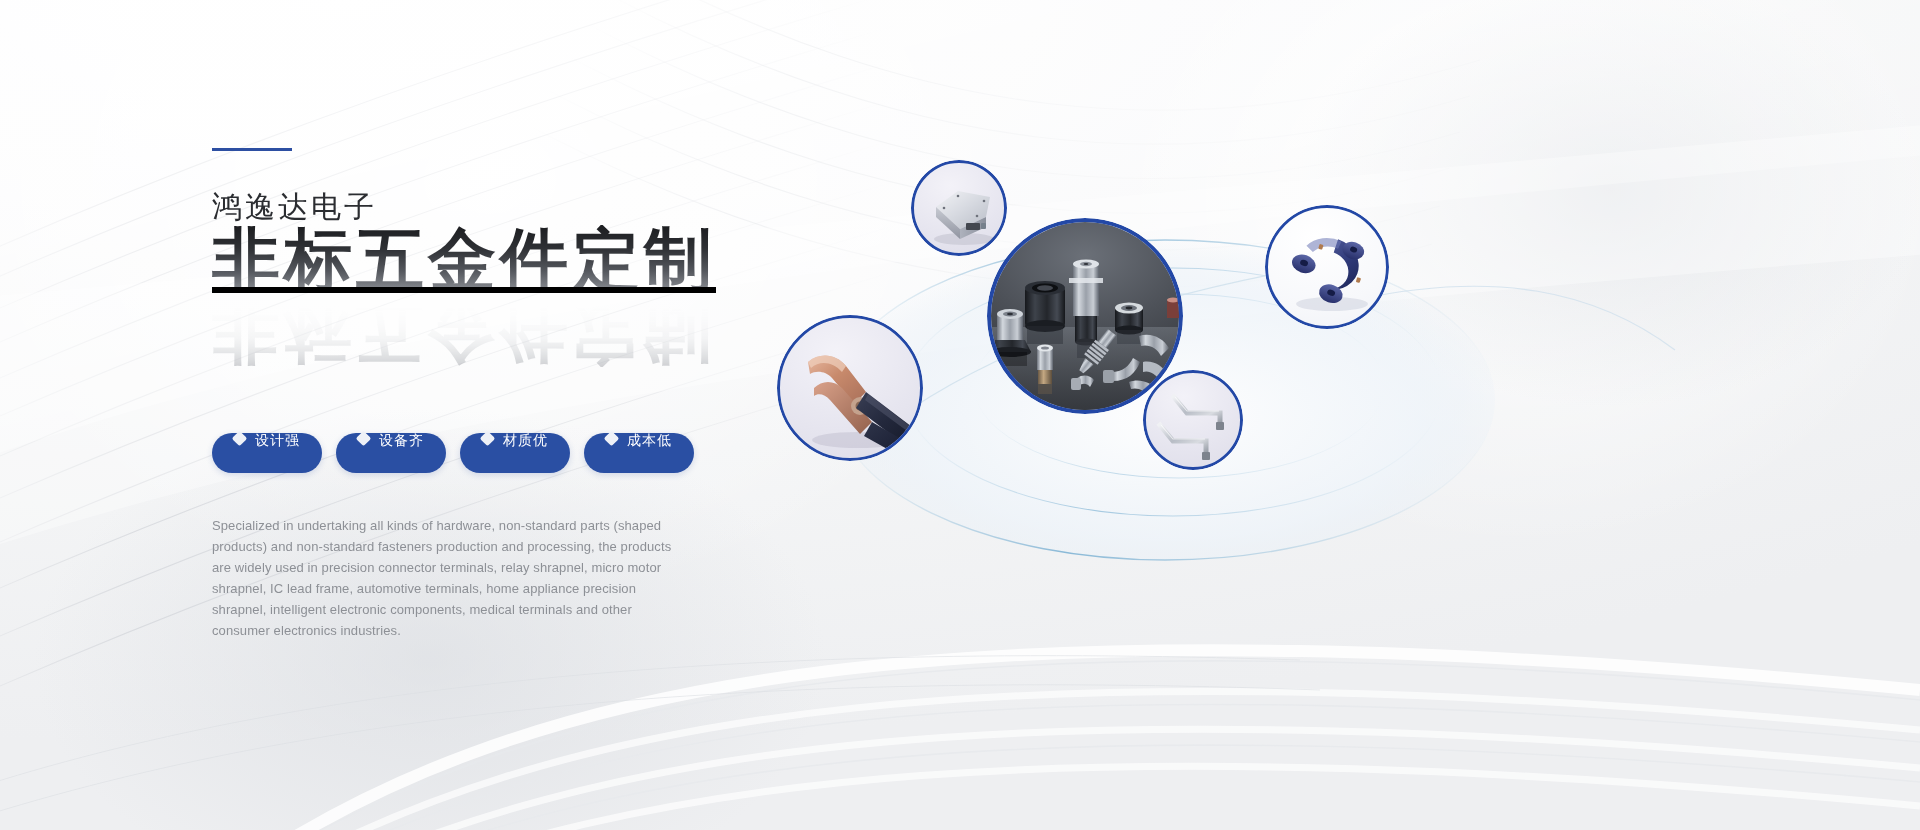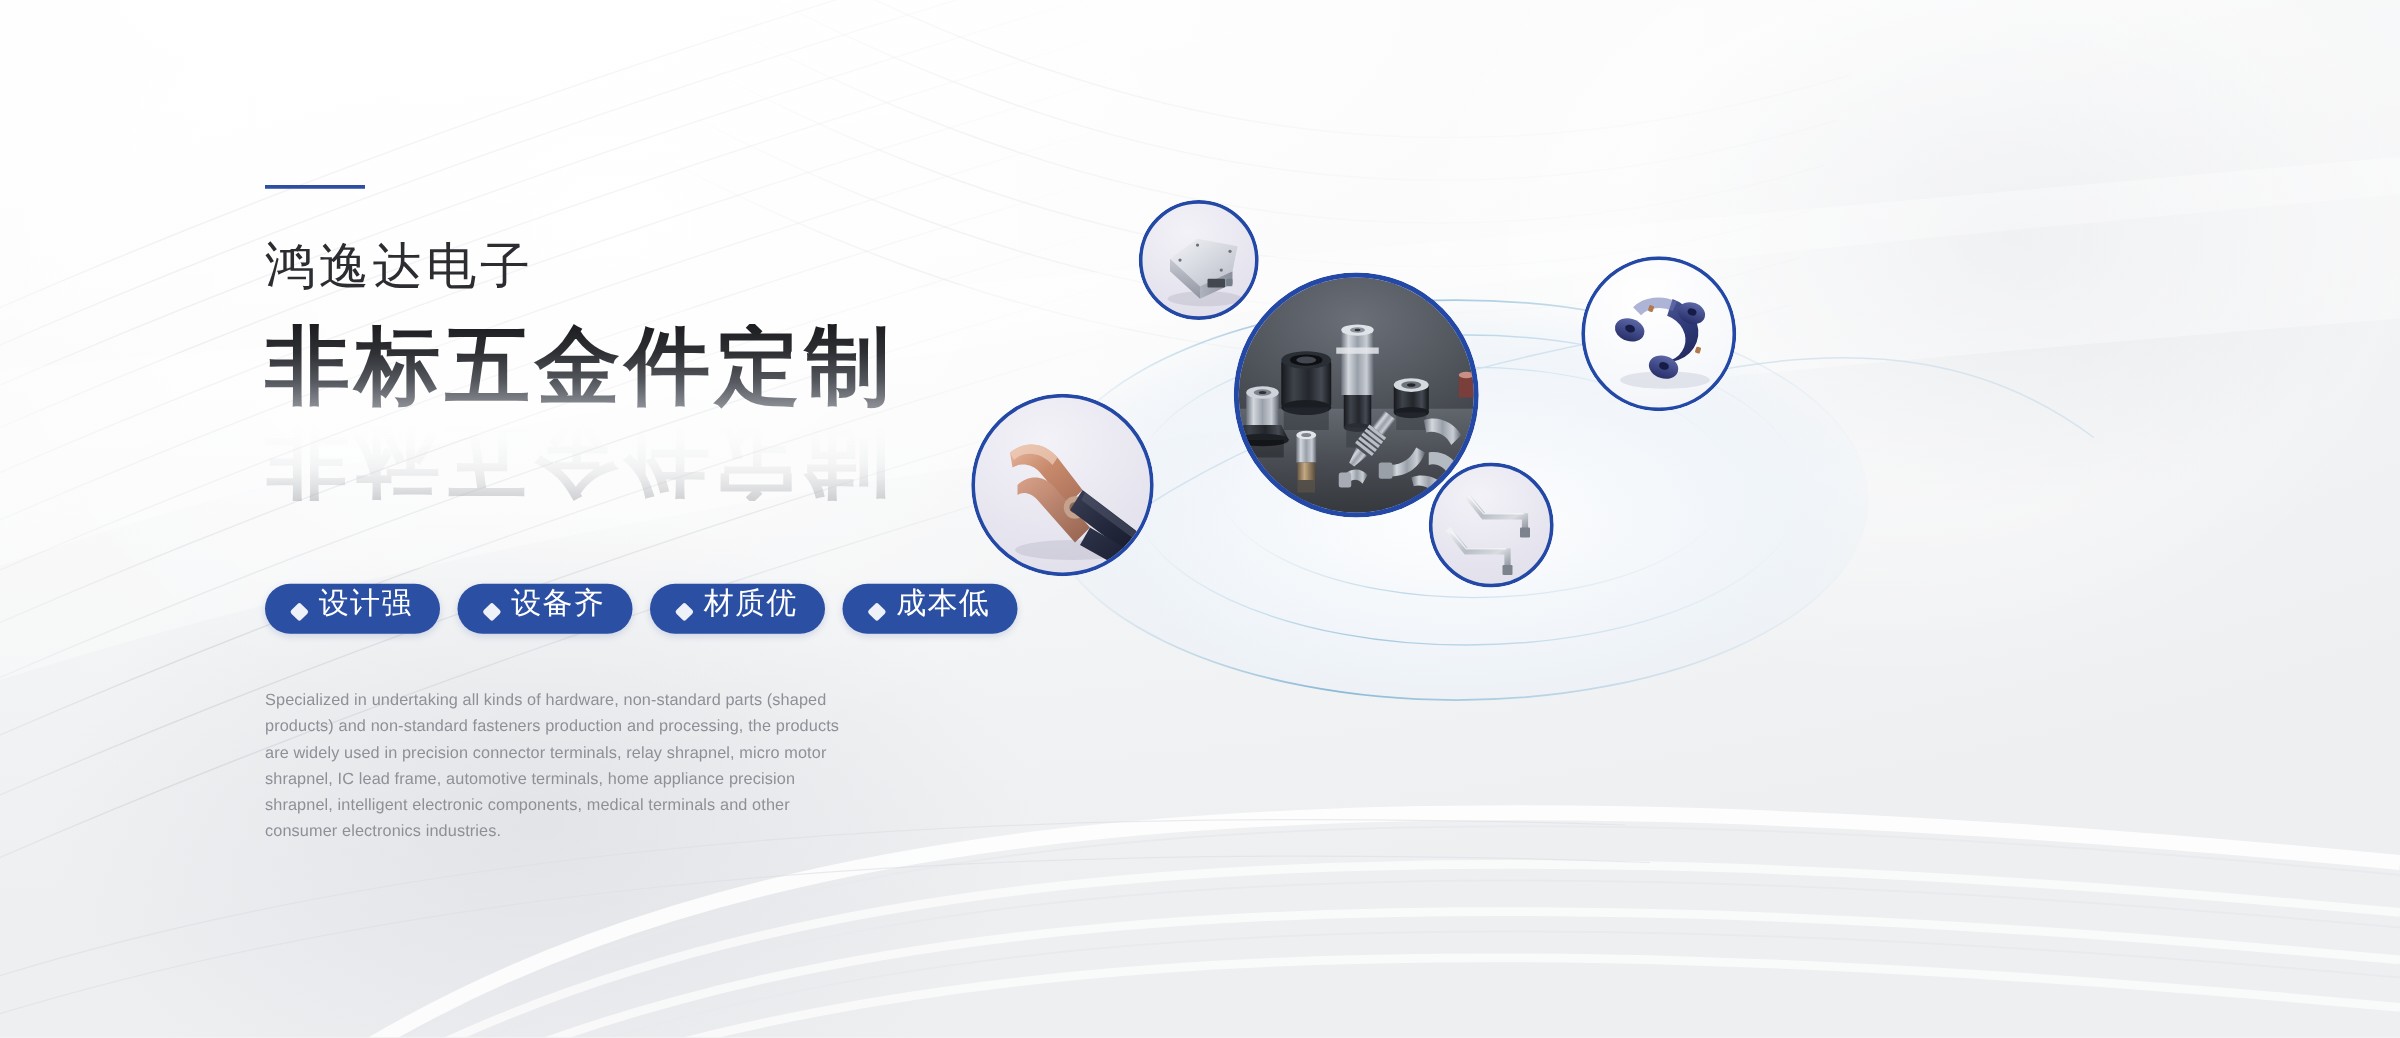--- a/index.html
+++ b/index.html
@@ -43,25 +43,25 @@
 
   
   .copy{ position:absolute; left:212px; top:148px; width:700px; }
 
   .rule{
     width:80px; height:3px; background:#2d4fa2; margin-bottom:38px;
   }
 
   .brand{
     font-family:"Liberation Sans","DejaVu Sans",sans-serif;
-    font-size:40px; letter-spacing:3px; color:#2b2d31; font-weight:400;
+    font-size:30px; letter-spacing:3px; color:#2b2d31; font-weight:400;
     line-height:1.2;
   }
 
-  .headline-wrap{ position:relative; margin-top:22px; height:120px; }
+  .headline-wrap{ position:relative; height:120px;text-decoration:underline; }
   .headline{
     font-size:68px; font-weight:700; letter-spacing:4px; line-height:1;
     background:linear-gradient(180deg,#1c1d20 0%,#2e3034 34%,#55585e 68%,#8f9298 100%);
     -webkit-background-clip:text; background-clip:text; color:transparent;
     white-space:nowrap;
   }
   .headline-mirror{
     position:absolute; left:0; top:74px;
     font-size:68px; font-weight:700; letter-spacing:4px; line-height:1;
     white-space:nowrap;
@@ -69,22 +69,22 @@
     background:linear-gradient(180deg,#9b9ea4 0%, #d8dadd 42%, #eef0f1 78%, #f3f4f5 100%);
     -webkit-background-clip:text; background-clip:text; color:transparent;
     opacity:.55;
     -webkit-mask-image:linear-gradient(to top, rgba(0,0,0,0) 10%, rgba(0,0,0,.85) 98%);
     mask-image:linear-gradient(to top, rgba(0,0,0,0) 10%, rgba(0,0,0,.85) 98%);
   }
 
   .badges{ display:flex; gap:14px; margin-top:88px; }
   .badge{
     background:#2a4fa3; color:#fff; border-radius:24px;
-    height:40px; padding:12px 22px; display:flex; align-items:flex-end; gap:10px;
-    font-size:24px; letter-spacing:1px; white-space:nowrap;
+    height:40px; padding:0 22px; display:flex; align-items:flex-start; gap:10px;
+    font-size:14px; letter-spacing:1px; white-space:nowrap;
     box-shadow:0 2px 6px rgba(42,79,163,.18);
   }
   .badge .dia{
     width:11px; height:11px; background:#eef1f7; transform:rotate(45deg);
     border-radius:2px; flex:none;
   }
   .badge .txt{ line-height:1; }
 
   .blurb{
     margin-top:42px; width:470px;

